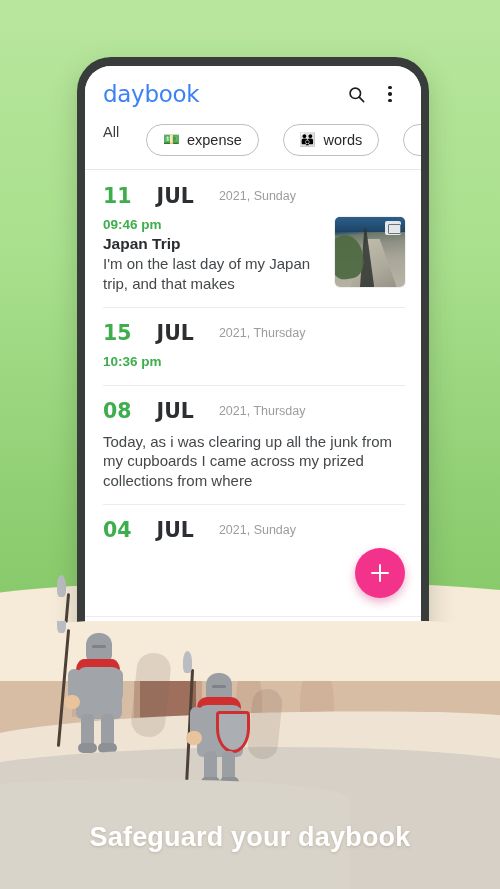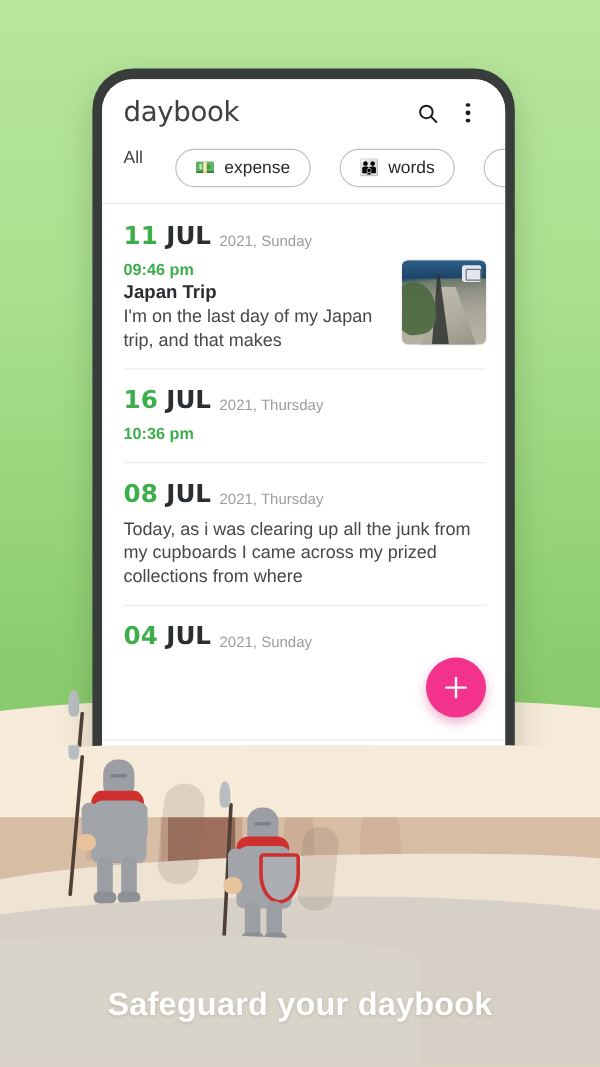--- a/index.html
+++ b/index.html
@@ -199,21 +199,21 @@
   .appbar {
     display: flex; align-items: center;
     height: 56px;
     padding: 0 14px 0 18px;
     background: #fff;
   }
   .brand {
     font-size: 23px;
     font-weight: 400;
     letter-spacing: -0.3px;
-    color: #404040;
+    color: #3b82f6;
     font-family: "DejaVu Sans", sans-serif;
     flex: 1;
   }
   .ic-btn {
     width: 34px; height: 34px;
     display: flex; align-items: center; justify-content: center;
     color: #1c1e20;
   }
   .dots { display: flex; flex-direction: column; gap: 3px; align-items: center; }
   .dots i { width: 3.5px; height: 3.5px; border-radius: 50%; background: #1c1e20; display: block; }
@@ -244,21 +244,21 @@
     height: 1px; background: #e6e7e8; margin: 0;
   }
 
   
   .list { background: #fff; }
   .entry { padding: 14px 16px 13px 18px; position: relative; }
   .entry + .entry:before {
     content: ''; position: absolute; left: 18px; right: 16px; top: 0;
     height: 1px; background: #ececec;
   }
-  .datehead { display: flex; align-items: flex-end; gap: 7px; margin-bottom: 9px; }
+  .datehead { display: flex; align-items: center; gap: 25px; margin-bottom: 9px; }
   .d-day {
     font-size: 20.5px; font-weight: 700; color: #3eae4d;
     font-family: "DejaVu Sans", sans-serif;
   }
   .d-mon {
     font-size: 20.5px; font-weight: 700; color: #2c2f32;
     font-family: "DejaVu Sans", sans-serif;
   }
   .d-rest { font-size: 12.5px; color: #9a9da0; }
   .ebody { display: flex; gap: 12px; }
@@ -480,21 +480,21 @@
               <div class="path"></div>
               <div class="rail"></div>
               <div class="bush"></div>
               <div class="badge"></div>
             </div>
           </div>
         </div>
 
         <div class="entry">
           <div class="datehead">
-            <span class="d-day">16</span>
+            <span class="d-day">15</span>
             <span class="d-mon">JUL</span>
             <span class="d-rest">2021, Thursday</span>
           </div>
           <div class="ebody">
             <div class="etext">
               <div class="e-time">10:36 pm</div>
             </div>
           </div>
         </div>
 

